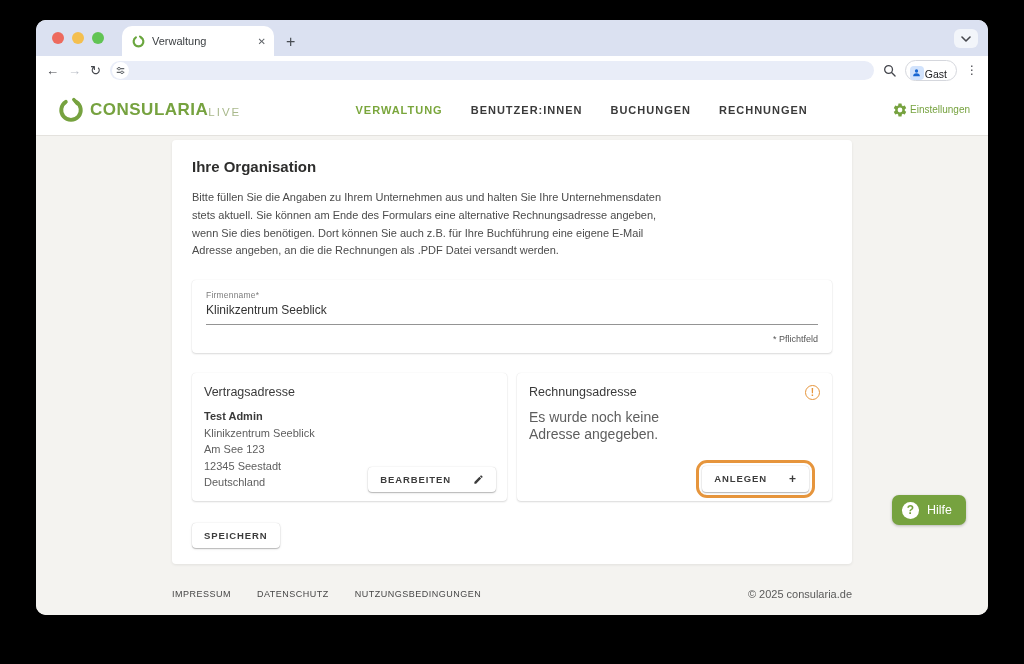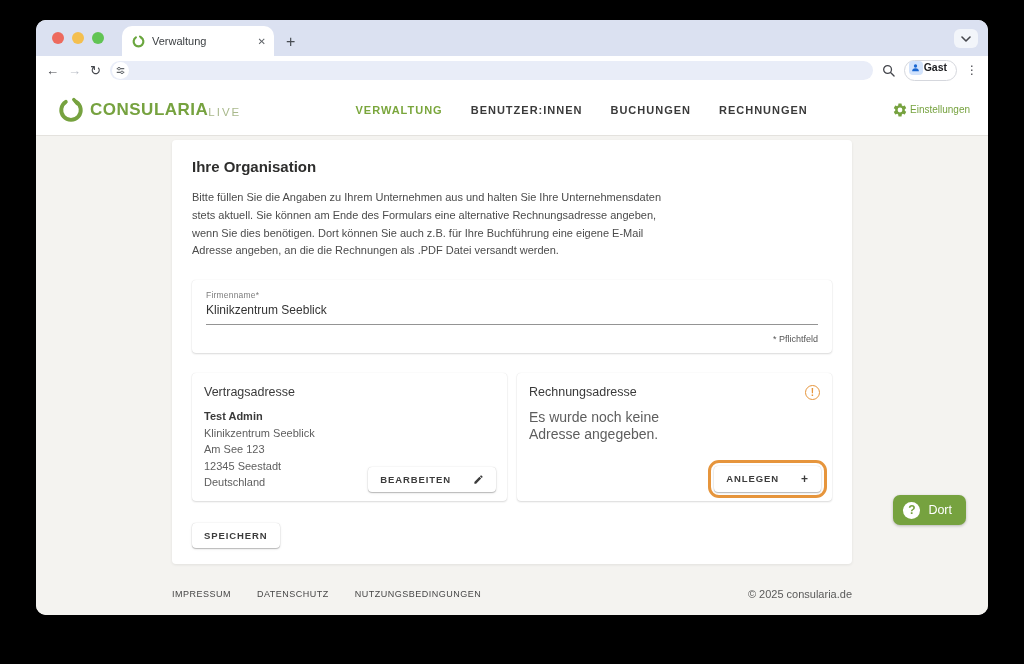--- a/index.html
+++ b/index.html
@@ -22,21 +22,21 @@
   .newtab { font-size:16px; color:#474b52; margin:0 0 6px 12px; line-height:1; }
   .strip-spacer { flex:1; }
   .tabsearch { width:24px; height:19px; border-radius:6px; background:rgba(255,255,255,.65);
     display:flex; align-items:center; justify-content:center; margin:0 10px 9px 0; align-self:center; margin-top:10px; }
 
   .toolbar { height:28px; background:#fff; display:flex; align-items:center; padding:0 10px; gap:9px; flex-shrink:0; }
   .navbtn { font-size:13px; color:#45474d; line-height:1; }
   .navbtn.disabled { color:#b9bdc6; }
   .omnibox { flex:1; height:19px; background:#e9edf8; border-radius:10px; display:flex; align-items:center; padding:0 2px; }
   .tune-circle { width:17px; height:17px; background:#fff; border-radius:50%; display:flex; align-items:center; justify-content:center; }
-  .gast { display:flex; align-items:flex-start; gap:1px; border:1px solid #d5d7dd; border-radius:12px; height:21px; padding:0 9px 0 4px;font-weight:bold; }
+  .gast { display:flex; align-items:flex-end; gap:1px; border:1px solid #d5d7dd; border-radius:12px; height:21px; padding:0 9px 0 4px; }
   .gast-av { width:14px; height:14px; border-radius:4px; background:#d2e3fc; display:flex; align-items:center; justify-content:center; }
   .gast-label { font-size:10.5px; color:#202124; }
   .more { font-size:12px; color:#45474d; letter-spacing:0; }
 
   
   .appheader { height:52px; background:#fff; border-bottom:1px solid #e4e2de;
     display:flex; align-items:center; padding:0 22px; flex-shrink:0; }
   .logo { display:flex; align-items:center; gap:6px; }
   .logo-text { display:flex; flex-direction:row; align-items:flex-end; }
   .logo-main { font-size:17px; font-weight:bold; color:#76a23f; letter-spacing:.5px; line-height:1; }
@@ -68,21 +68,21 @@
   .empty-text { margin-top:9px; font-size:14px; line-height:16.5px; color:#5e5e5e; max-width:160px; }
   .card-head { display:flex; justify-content:space-between; align-items:flex-start; }
   .warn-icon { width:15px; height:15px; border:1.6px solid #e6953c; border-radius:50%;
     color:#e6953c; font-size:10px; font-weight:bold; display:flex; align-items:center; justify-content:center; line-height:1; }
 
   .btn { background:#fff; border:none; border-radius:4px; cursor:pointer;
     box-shadow:0 1px 1px rgba(0,0,0,.2), 0 1px 3px rgba(0,0,0,.1), 0 0 1px rgba(0,0,0,.2);
     font-family:inherit; font-size:9.5px; font-weight:bold; letter-spacing:.9px; color:#3c3c3c;
     padding:7px 12px; display:inline-flex; align-items:center; gap:22px; }
   .btn-br { position:absolute; right:11px; bottom:9px; }
-  .highlight-ring { position:absolute; right:5px; bottom:3px; border:3px solid #e6953c; border-radius:11px; padding:3px; }
+  .highlight-ring { position:absolute; right:17px; bottom:3px; border:3px solid #e6953c; border-radius:11px; padding:3px; }
   .plus-glyph { font-size:12px; font-weight:bold; line-height:1; }
   .save-btn { margin-top:22px; }
 
   .footer { width:680px; margin:24px auto 0; display:flex; align-items:center; }
   .flink { font-size:9px; letter-spacing:.5px; color:#474747; margin-right:26px; cursor:pointer; }
   .copyright { margin-left:auto; font-size:11px; color:#5a5a5a; }
 
   .help-btn { position:absolute; right:22px; bottom:90px; background:#76a23f; border:none; border-radius:7px;
     height:30px; padding:0 14px 0 10px; display:flex; align-items:center; gap:8px; cursor:pointer;
     box-shadow:0 1px 3px rgba(0,0,0,.25); }
@@ -238,17 +238,17 @@
 
     <div class="footer">
       <span class="flink">IMPRESSUM</span>
       <span class="flink">DATENSCHUTZ</span>
       <span class="flink">NUTZUNGSBEDINGUNGEN</span>
       <span class="copyright">© 2025 consularia.de</span>
     </div>
 
     <button class="help-btn">
       <span class="help-q">?</span>
-      <span class="help-label">Dort</span>
+      <span class="help-label">Hilfe</span>
     </button>
   </div>
 
 </div>
 
 </body></html>

